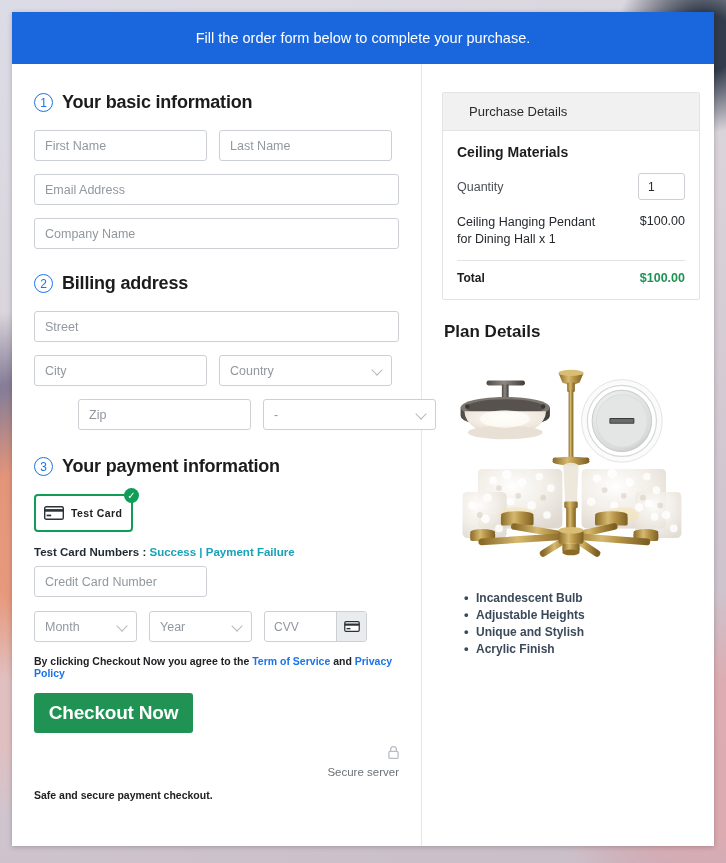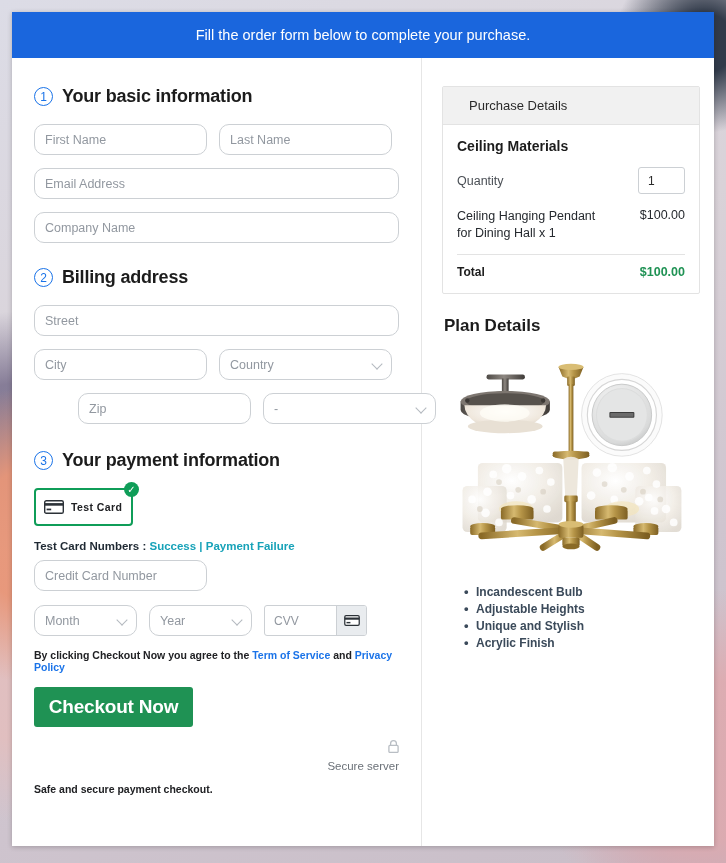--- a/index.html
+++ b/index.html
@@ -28,21 +28,21 @@
   }
   #card {
     position: absolute;
     left: 12px; top: 12px;
     width: 702px; height: 834px;
     background: #ffffff;
     box-shadow: 0 1px 5px rgba(0,0,0,0.22);
     overflow: hidden;
   }
   #banner {
-    height: 46px;
+    height: 52px;
     background: #1a66dd;
     color: #fff;
     display: flex; align-items: center; justify-content: center;
     font-size: 14.5px;
   }
   #body { display: flex; height: calc(834px - 46px); }
   #left {
     width: 410px;
     padding: 28px 22px 0 22px;
     border-right: 1px solid #e6e6e6;
@@ -55,21 +55,21 @@
     width: 19px; height: 19px; border-radius: 50%;
     border: 1.6px solid #1a73e8; color: #1a73e8;
     font-size: 12px; display: flex; align-items: center; justify-content: center;
     flex: 0 0 auto; font-weight: 400;
   }
   .sec-title { font-size: 18px; color: #1c1c1c; font-weight: 600; letter-spacing: -0.2px; }
 
   
   .row { display: flex; gap: 12px; margin-bottom: 13px; }
   .fld {
-    height: 31px; border: 1px solid #ccd0d4; border-radius: 10px;
+    height: 31px; border: 1px solid #ccd0d4; border-radius: 3px;
     background: #fff; display: flex; align-items: center;
     padding: 0 10px; font-size: 12.5px; color: #9298a0;
     position: relative;
   }
   .fld.half { width: 173px; flex: 0 0 173px; }
   .fld.full { width: 100%; }
   .fld.sel { cursor: pointer; }
   .chev {
     position: absolute; right: 10px; top: 50%;
     width: 8px; height: 8px; margin-top: -5px;

